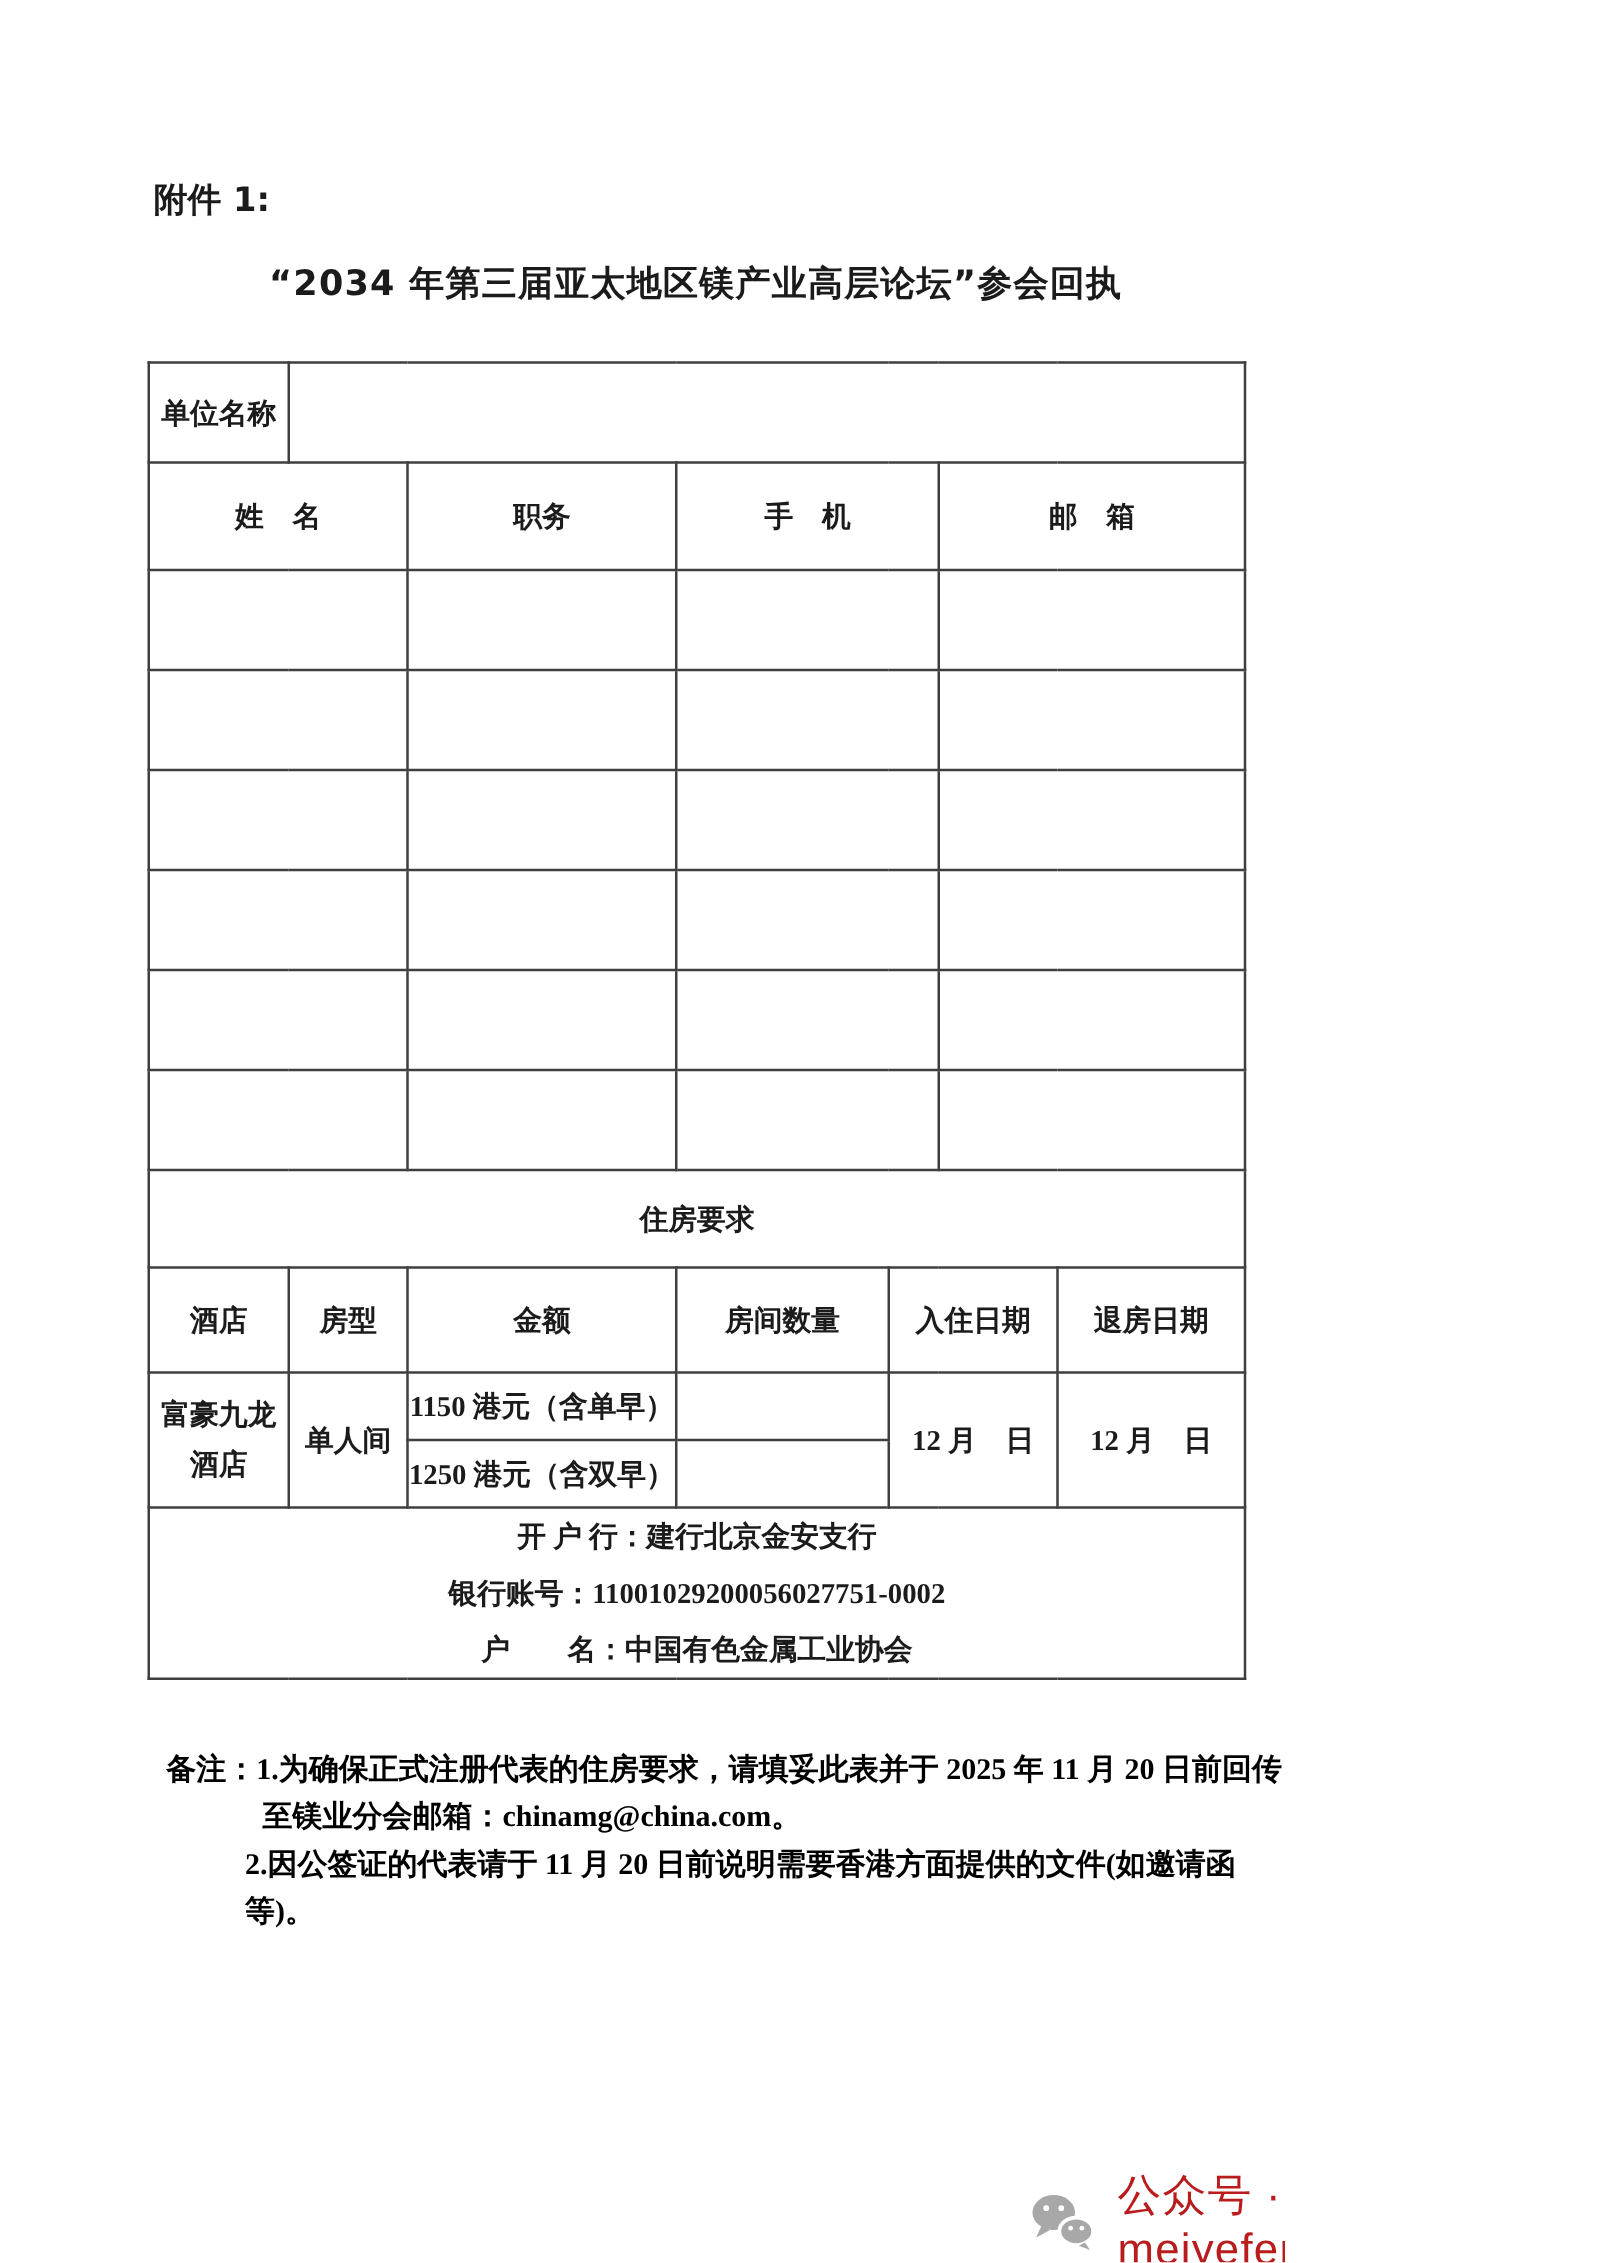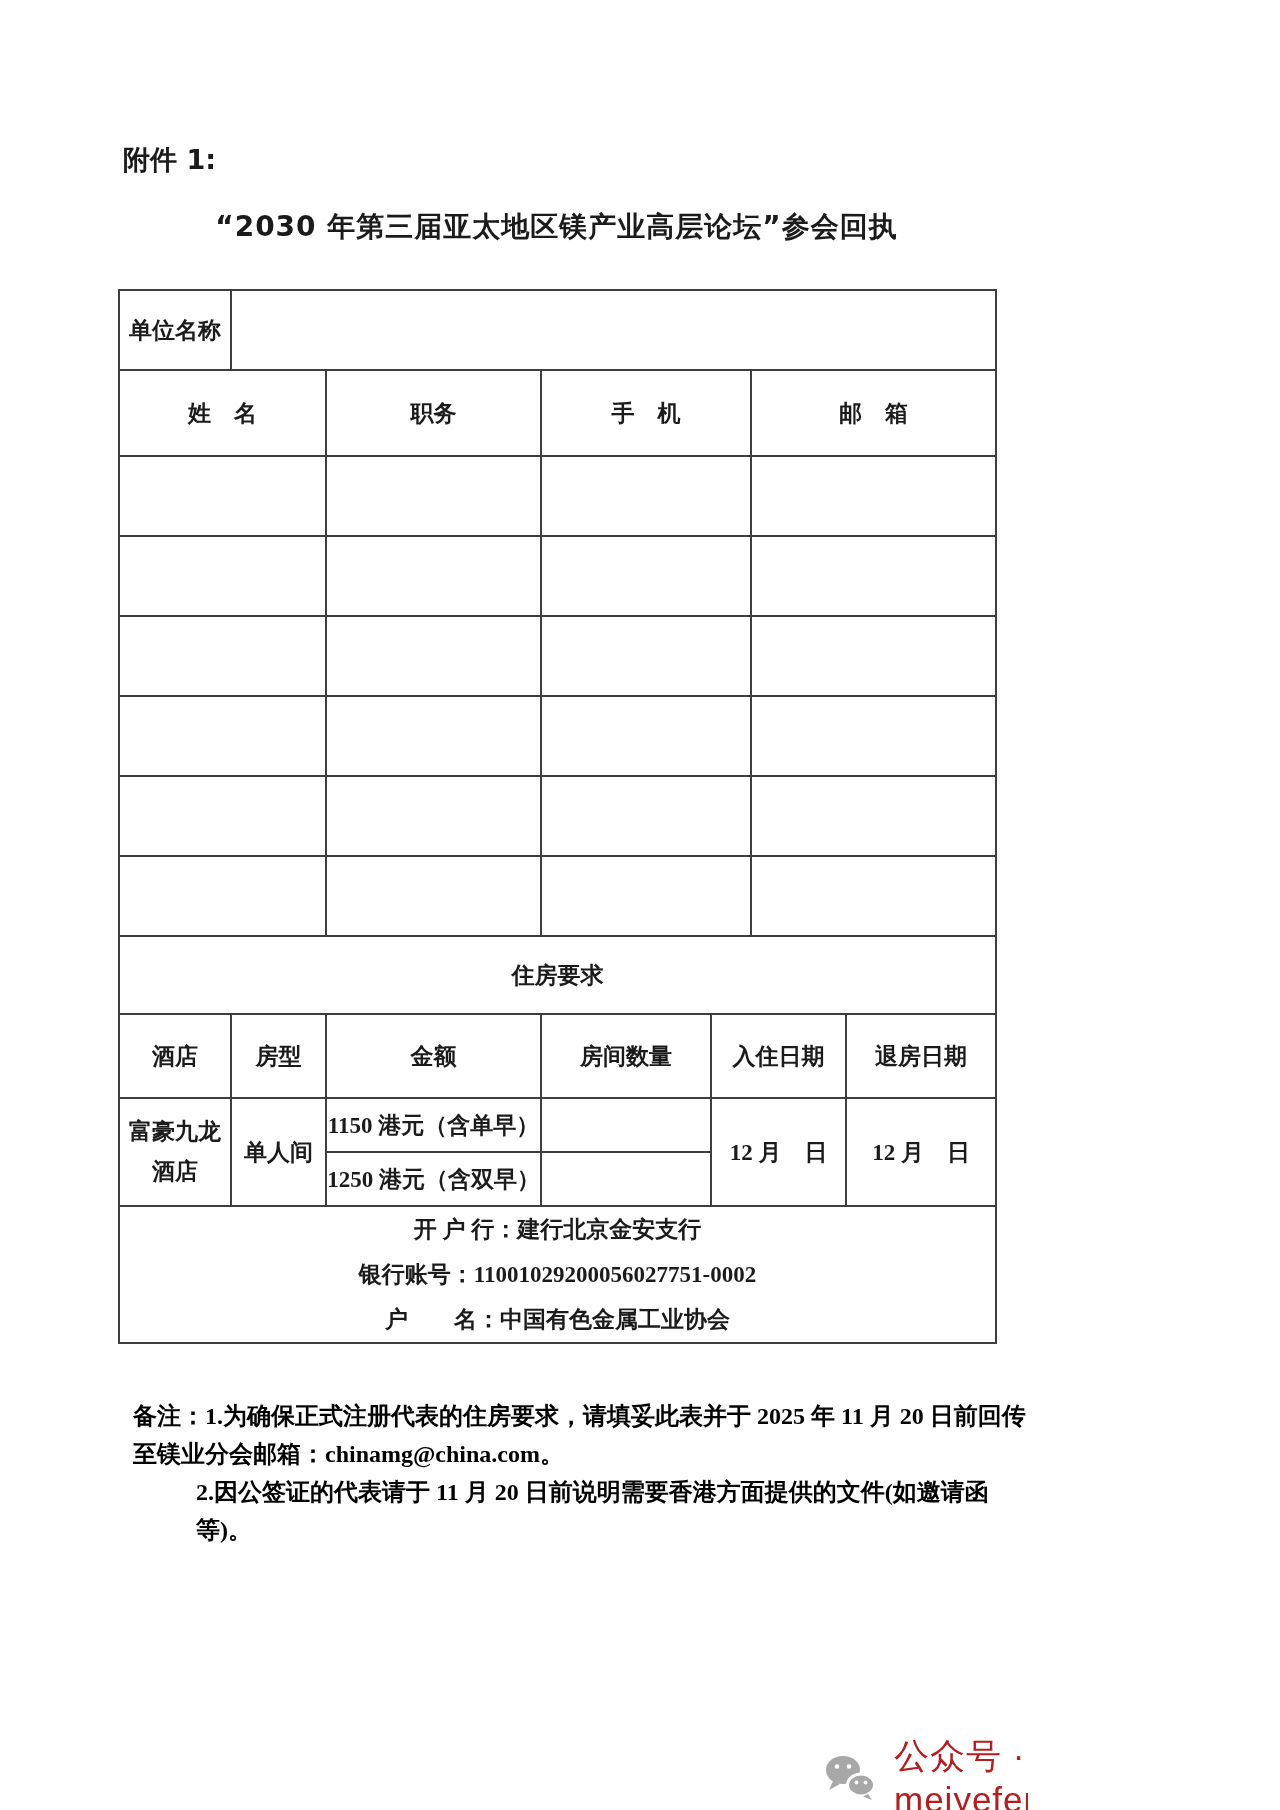--- a/index.html
+++ b/index.html
@@ -24,38 +24,38 @@
     border:2px solid #3f3f3f;text-align:center;vertical-align:middle;
     font-size:23px;padding:0;overflow:hidden;font-weight:bold;
   }
   td.bank-cell{text-align:left;padding:10px 8px 10px 16px;line-height:45px;margin-left:12px;}
   td.amount-cell{font-size:23px;}
   .hotel-name div{line-height:40px;}
   .notes{
     position:absolute;left:133px;top:1397px;font-size:24px;font-weight:bold;
     line-height:38px;font-family:"Liberation Serif","DejaVu Serif",serif;color:#000000;
   }
-  .notes .n2{}
+  .notes .n2{margin-left:77px;}
   .notes .n3{margin-left:63px;}
   .watermark{
     position:absolute;left:822px;top:1733px;display:flex;align-items:center;gap:14px;
   }
   .watermark .wm-text{
     font-family:"Liberation Sans","DejaVu Sans",sans-serif;
     font-size:35px;color:#b91c1c;letter-spacing:1px;
   }
 </style>
 </head>
 <body>
 
 <div class="page">
 
   <div class="attachment">附件 1:</div>
 
-  <div class="doc-title">“2030 年第三届亚太地区镁产业高层论坛”参会回执</div>
+  <div class="doc-title">“2034 年第三届亚太地区镁产业高层论坛”参会回执</div>
 
   <table class="form">
     <colgroup>
       <col style="width:112px">
         <col style="width:95px">
         <col style="width:215px">
       <col style="width:170px">
         <col style="width:40px">
         <col style="width:95px">
         <col style="width:150px">

